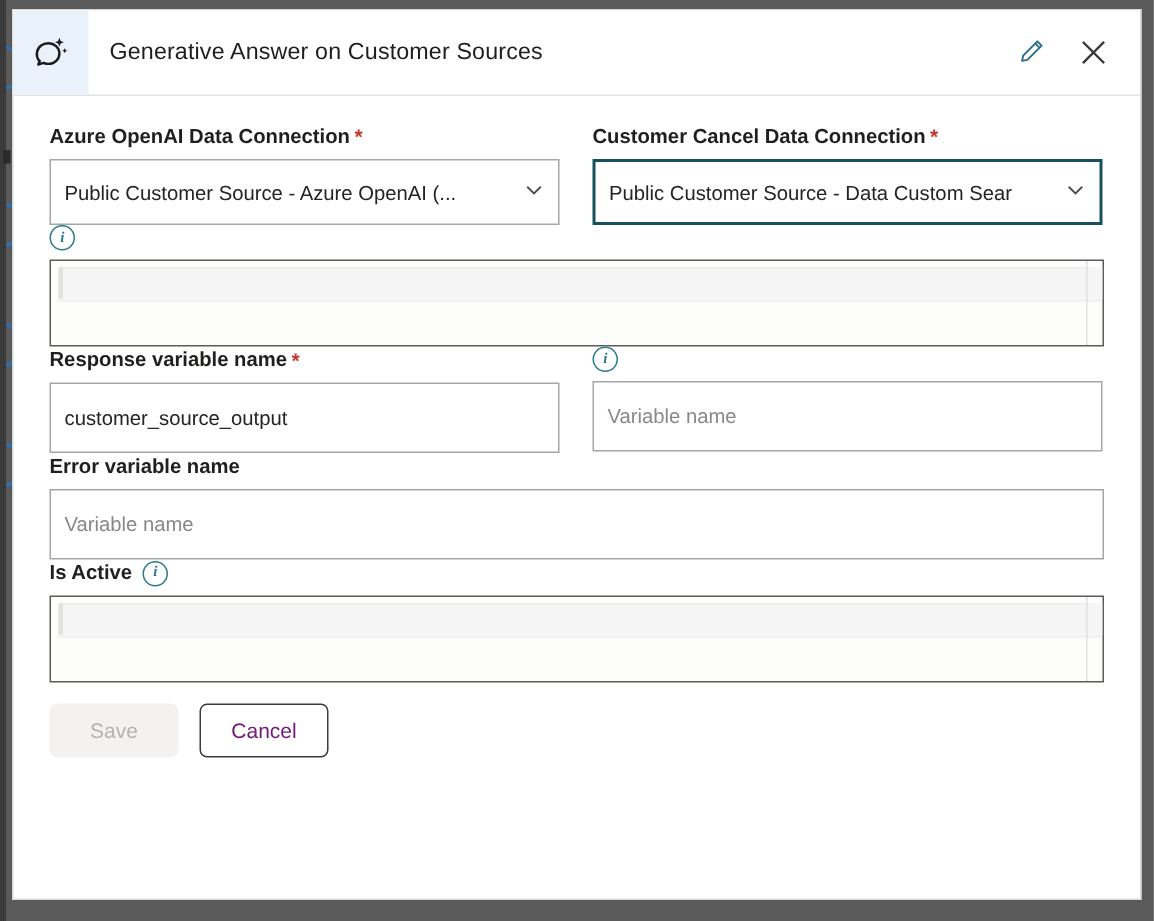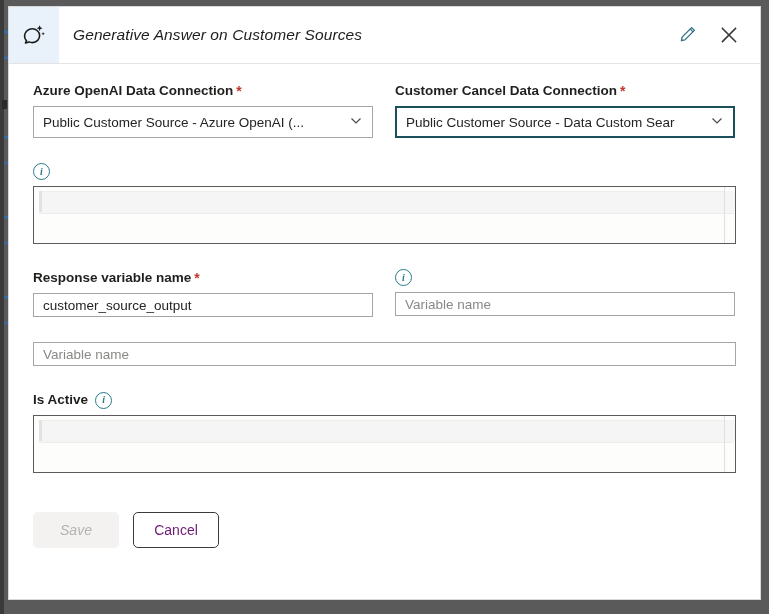--- a/index.html
+++ b/index.html
@@ -53,21 +53,20 @@
   }
 
   
   .header {
     position: relative;
     height: 56px;
     display: flex;
     align-items: center;
     border-bottom: 1px solid #e3e3e3;
     background: #ffffff;
-    font-style: italic;
   }
   .header-icon-box {
     width: 50px;
     height: 56px;
     background: #e9f1fb;
     display: flex;
     align-items: center;
     justify-content: center;
     flex: 0 0 auto;
   }
@@ -105,21 +104,21 @@
   .body {
     padding: 18px 24px 0 24px;
   }
   .row {
     display: flex;
     gap: 22px;
   }
   .col { width: 340px; flex: 0 0 auto; }
   .col-full { width: 100%; }
 
-  .field { margin-bottom: 25px; }
+  .field { margin-bottom: 0; }
 
   .label {
     display: flex;
     align-items: center;
     gap: 7px;
     font-size: 13.5px;
     font-weight: bold;
     color: #201f1e;
     margin-bottom: 6px;
     line-height: 18px;
@@ -142,21 +141,21 @@
     font-size: 10px;
     font-style: italic;
     font-family: "Liberation Serif", serif;
     line-height: 1;
     flex: 0 0 auto;
   }
 
   
   .select-box {
     position: relative;
-    height: 32px;
+    height: 44px;
     border: 1px solid #a6a6a6;
     background: #fff;
     display: flex;
     align-items: center;
     padding: 0 30px 0 9px;
     box-sizing: border-box;
     font-size: 13.5px;
     color: #242424;
     white-space: nowrap;
     overflow: hidden;
@@ -166,21 +165,21 @@
   .chev {
     position: absolute;
     right: 9px;
     top: 50%;
     transform: translateY(-50%);
     pointer-events: none;
   }
 
   .text-input {
     width: 100%;
-    height: 24px;
+    height: 47px;
     box-sizing: border-box;
     border: 1px solid #a6a6a6;
     background: #fff;
     padding: 0 9px;
     font-size: 13.5px;
     color: #242424;
     font-family: "Liberation Sans", sans-serif;
     outline: none;
   }
   .text-input::placeholder { color: #8a8886; }
@@ -245,21 +244,20 @@
     font-size: 14px;
     font-family: "Liberation Sans", sans-serif;
     cursor: pointer;
     box-sizing: border-box;
   }
   .btn-save {
     background: #f3f2f1;
     color: #b5b3b1;
     border: none;
     cursor: default;
-    font-style: italic;
   }
   .btn-cancel {
     background: #ffffff;
     color: #701a75;
     border: 1px solid #3b3b3b;
   }
 </style>
 </head>
 <body>
 
@@ -355,20 +353,23 @@
 
         <div class="col field">
           <div class="label">
             <span class="info-icon">i</span>
           </div>
           <input class="text-input" type="text" placeholder="Variable name" style="">
         </div>
       </div>
 
       <div class="field col-full">
+        <div class="label">
+          <span>Error variable name</span>
+        </div>
         <input class="text-input" type="text" placeholder="Variable name" style="">
       </div>
 
       <div class="field col-full">
         <div class="label">
           <span>Is Active</span>
           <span class="info-icon">i</span>
         </div>
         <div class="editor">
           <div class="editor-topline"></div>

